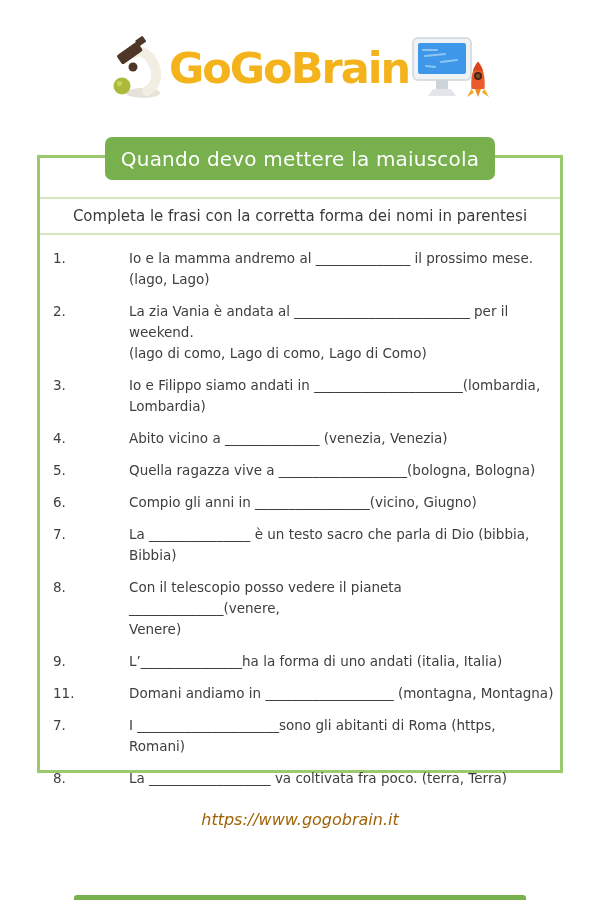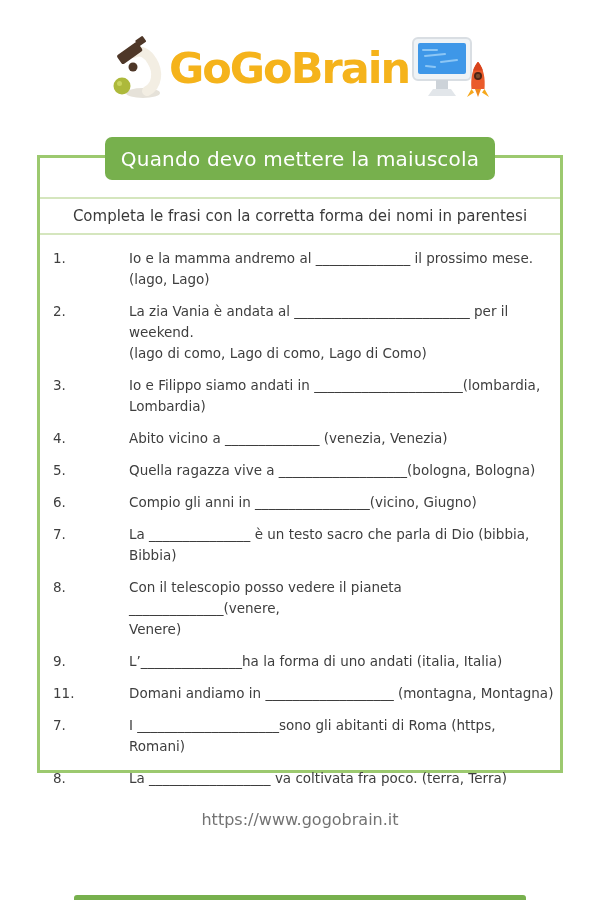--- a/index.html
+++ b/index.html
@@ -54,21 +54,21 @@
     flex:1;font-size:13.5px;line-height:21px;white-space:pre-line;
     letter-spacing:0;
     margin-left:41px;
   }
 
   
   .footer{
     position:absolute;top:810px;left:0;right:0;text-align:center;
     font-size:16px;color:#262626;
   }
-  .footer a{color:#737373;text-decoration:none;}
+  .footer a{color:#a16207;text-decoration:none;font-style:italic;}
 
   
   .next-page-peek{
     position:absolute;bottom:0;left:50%;transform:translateX(-50%);
     width:452px;height:5px;background:var(--title-bg);
     border-radius:3px 3px 0 0;
   }
 </style>
 </head>
 <body>

